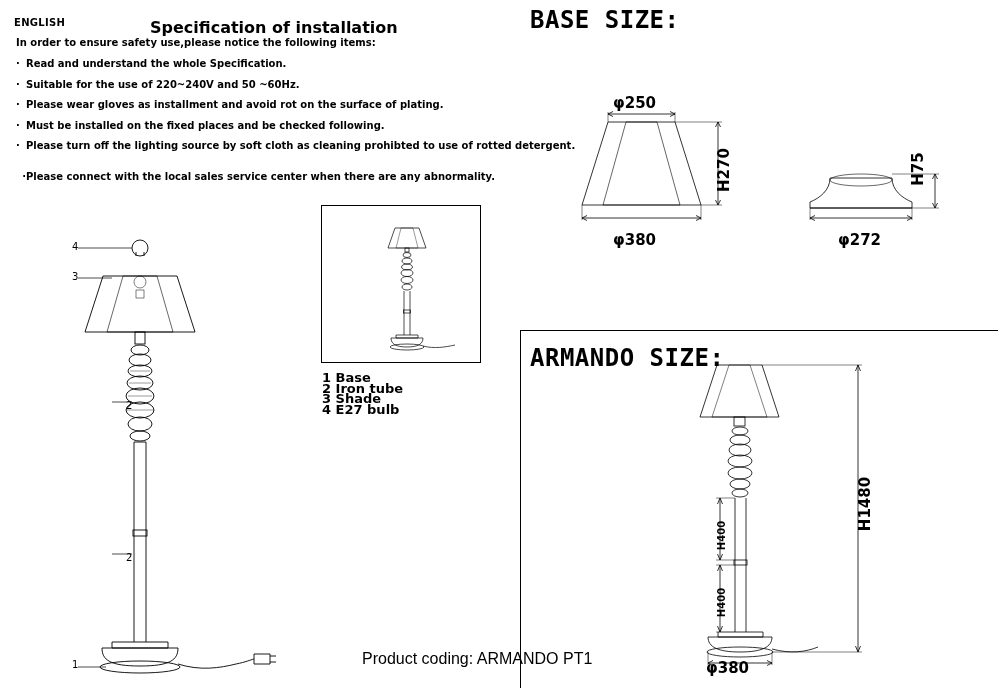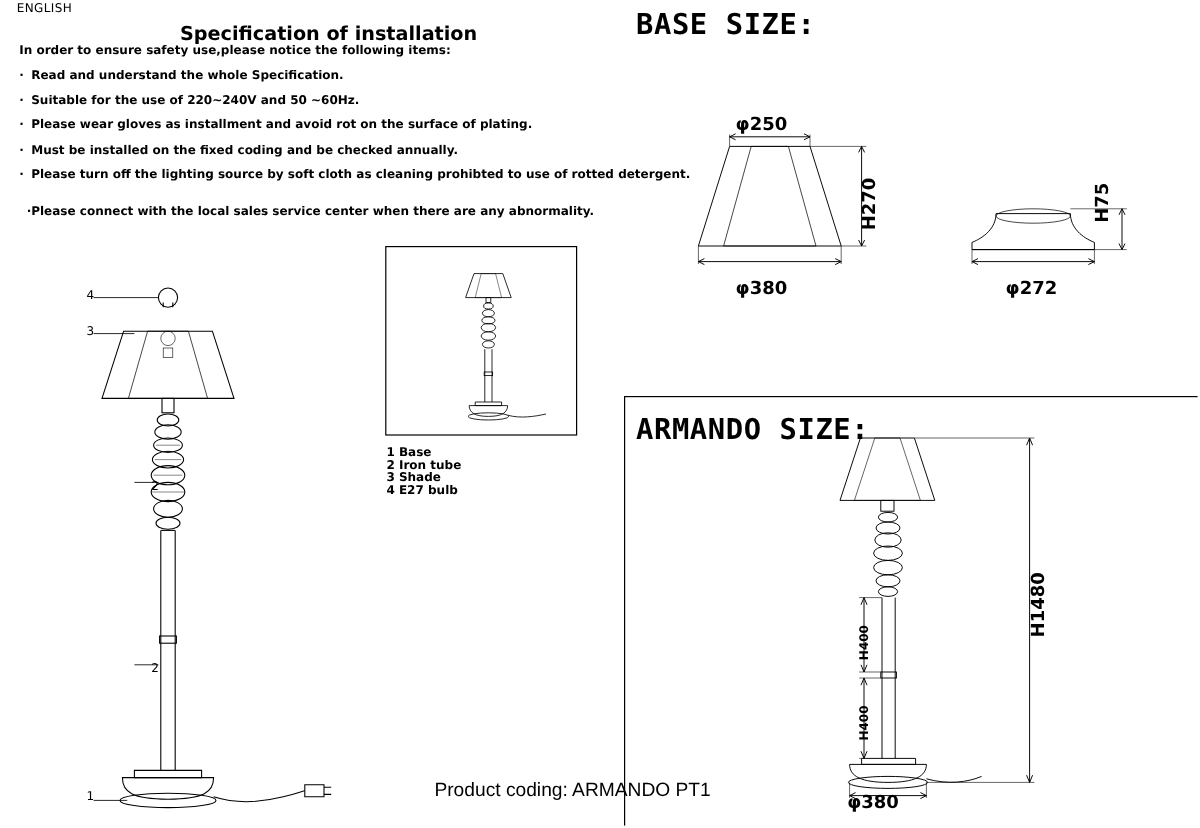--- a/index.html
+++ b/index.html
@@ -12,23 +12,23 @@
     height: 690px;
     position: relative;
     font-family: "DejaVu Sans", sans-serif;
     color: #000;
     overflow: hidden;
   }
   .abs { position: absolute; }
 
   
   #lang-label {
-    left: 14px; top: 2px;
+    left: 14px; top: 17px;
     font-size: 10px;
-    font-weight: normal;
+    font-weight: bold;
     letter-spacing: 0.3px;
   }
   #spec-title {
     left: 150px; top: 18px;
     font-size: 16px;
     font-weight: bold;
   }
   #spec-intro {
     left: 16px; top: 37px;
     font-size: 10px;
@@ -42,21 +42,21 @@
     white-space: nowrap;
   }
   .spec-bullet {
     display: inline-block;
     width: 10px;
   }
 
   
   #parts-legend {
     left: 322px; top: 373px;
-    font-size: 10px;
+    font-size: 13px;
     line-height: 10.5px;
     font-weight: bold;
   }
 
   
   .section-heading {
     font-family: "DejaVu Sans Mono", monospace;
     font-size: 24px;
     font-weight: bold;
     letter-spacing: 0.5px;
@@ -115,21 +115,21 @@
 <div class="spec-item" style="top:58px;">
   <span class="spec-bullet">·</span><span>Read and understand the whole Specification.</span>
 </div>
 <div class="spec-item" style="top:79px;">
   <span class="spec-bullet">·</span><span>Suitable for the use of 220~240V and 50 ~60Hz.</span>
 </div>
 <div class="spec-item" style="top:99px;">
   <span class="spec-bullet">·</span><span>Please wear gloves as installment and avoid rot on the surface of plating.</span>
 </div>
 <div class="spec-item" style="top:120px;">
-  <span class="spec-bullet">·</span><span>Must be installed on the fixed coding and be checked annually.</span>
+  <span class="spec-bullet">·</span><span>Must be installed on the fixed places and be checked following.</span>
 </div>
 <div class="spec-item" style="top:140px;">
   <span class="spec-bullet">·</span><span>Please turn off the lighting source by soft cloth as cleaning prohibted to use of rotted detergent.</span>
 </div>
 <div class="spec-item" style="top:171px;text-align:right;">
   <span class="spec-bullet">·</span><span>Please connect with the local sales service center when there are any abnormality.</span>
 </div>
 
 <div class="abs" style="left:40px; top:230px; width:280px; height:450px;">
   <svg width="280" height="450" viewBox="0 0 280 450">

